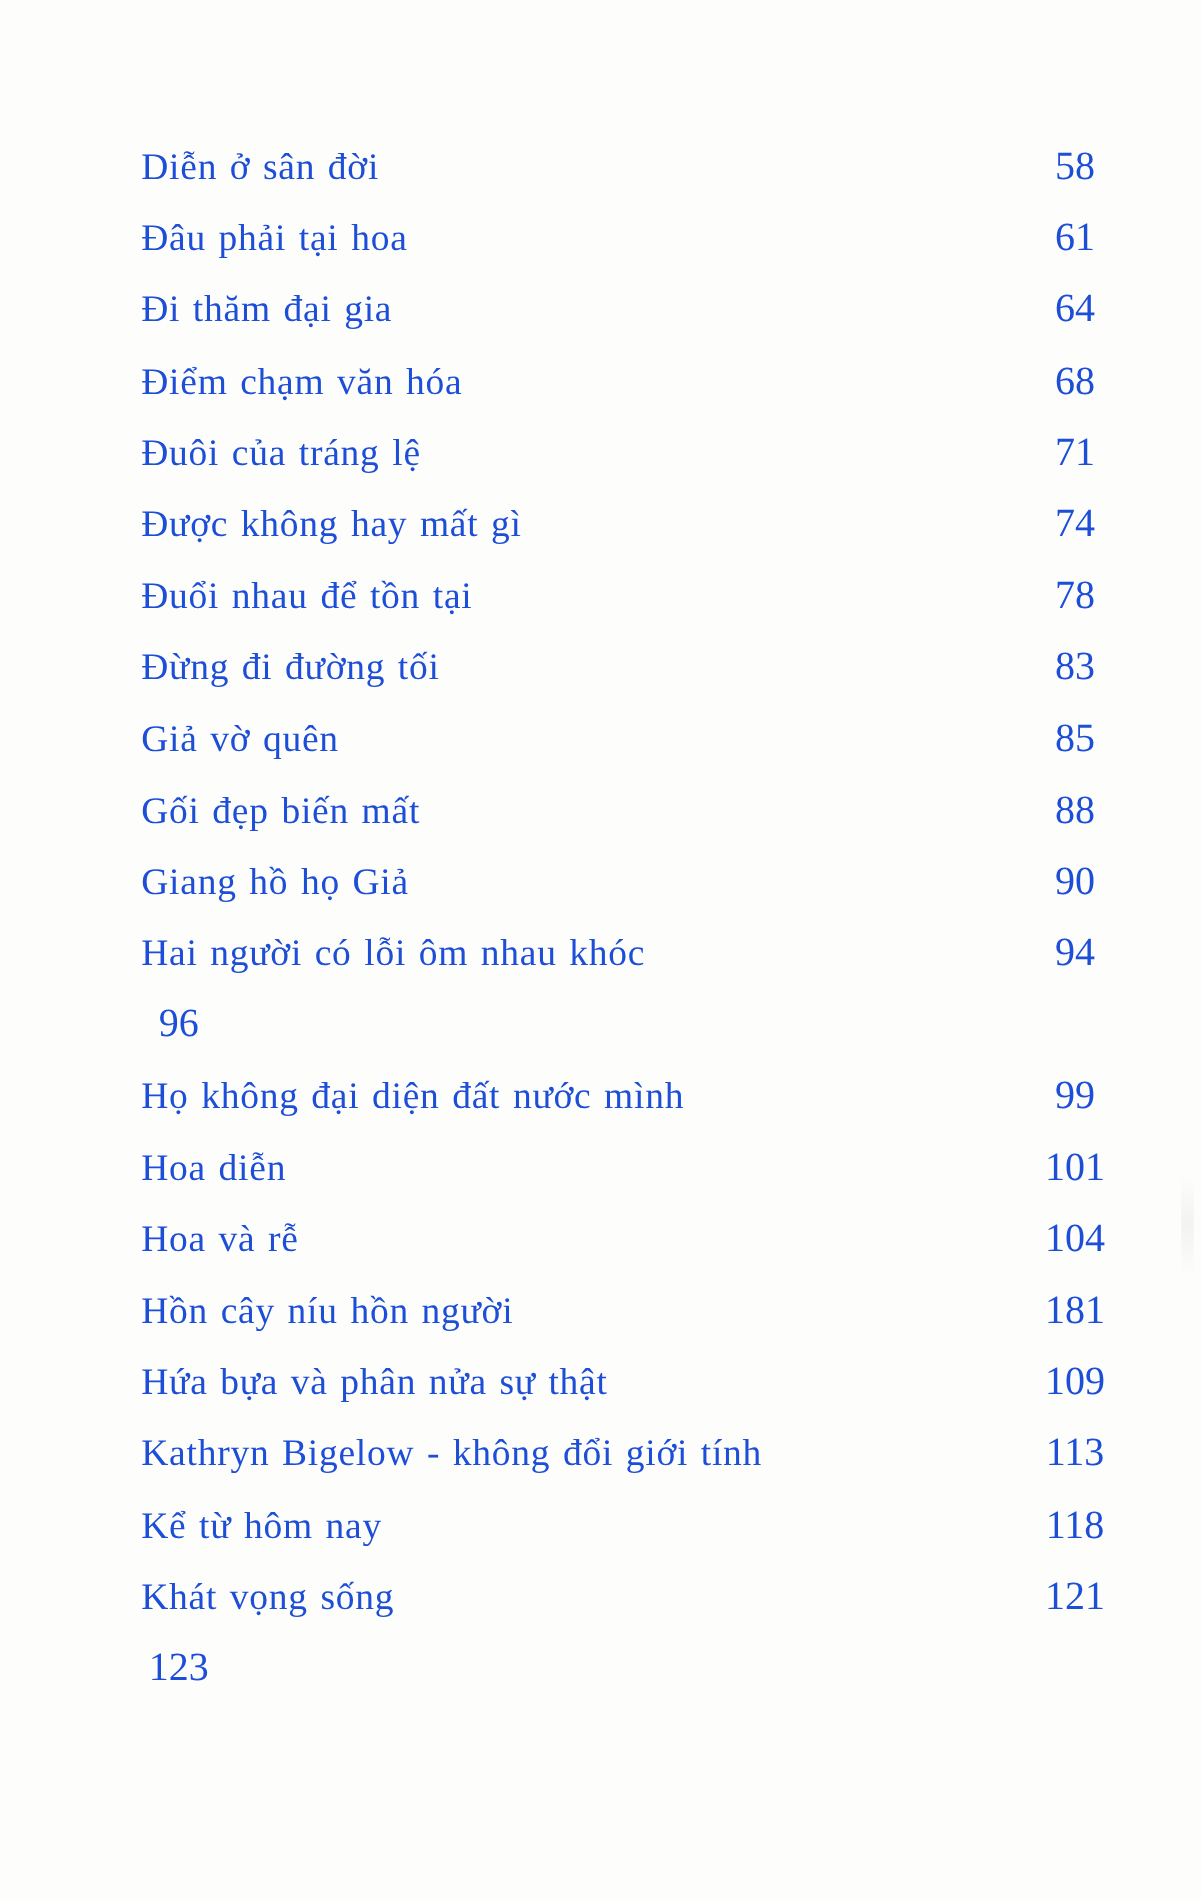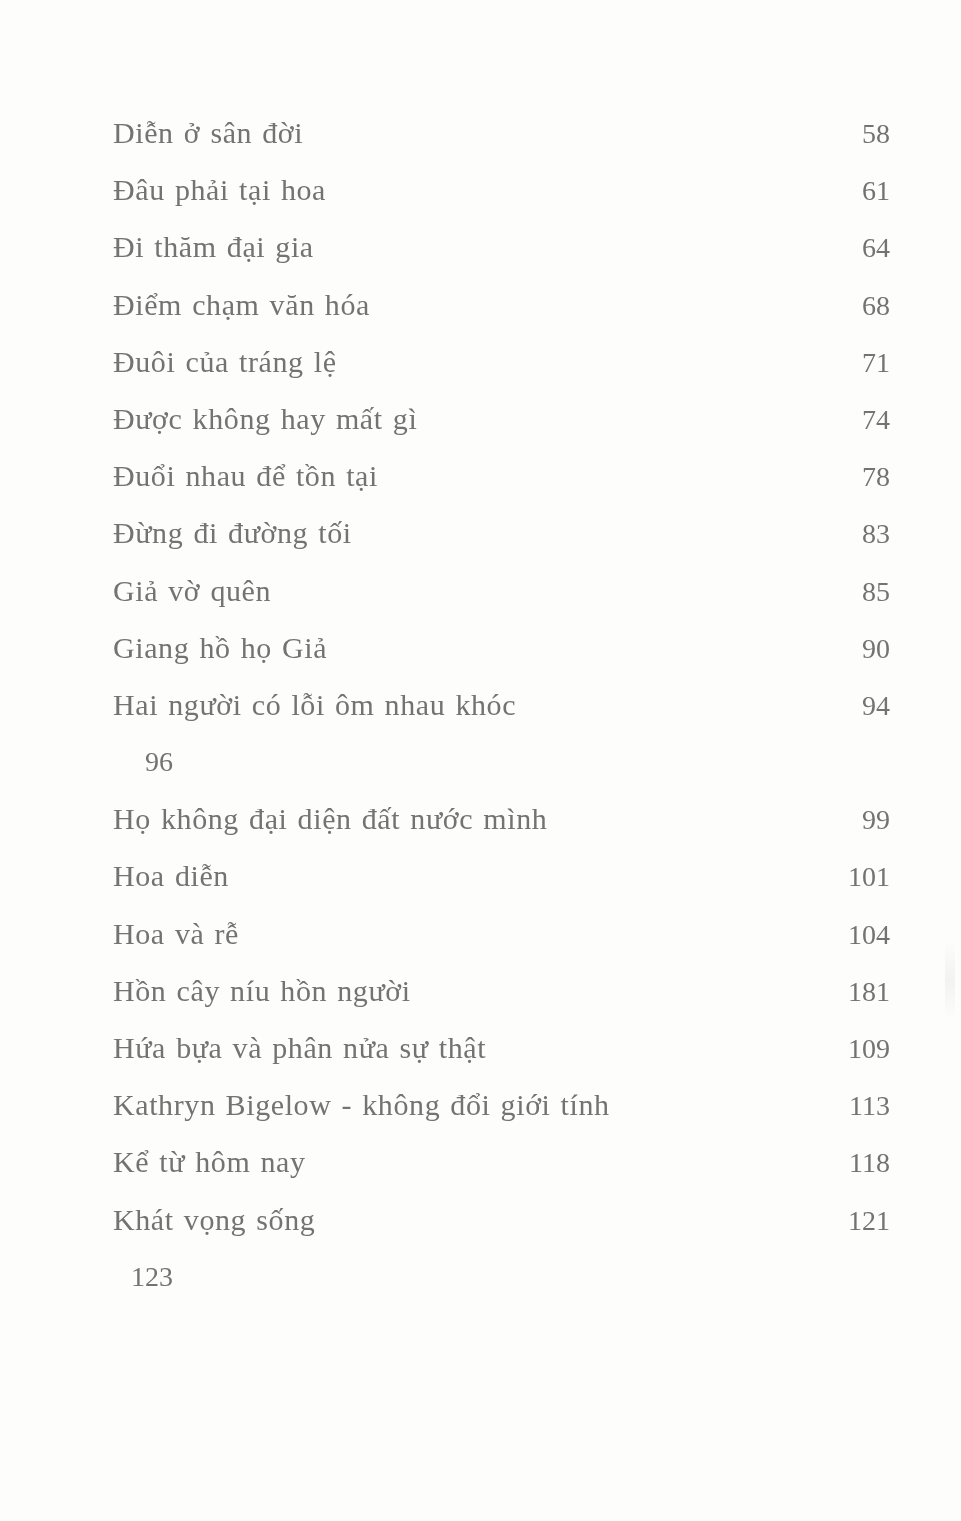--- a/index.html
+++ b/index.html
@@ -7,21 +7,21 @@
     padding: 0;
     background: #ffffff;
   }
   .page {
     position: relative;
     width: 961px;
     height: 1521px;
     background: #fdfdfc;
     overflow: hidden;
     font-family: "Liberation Serif", "DejaVu Serif", serif;
-    color: #737373;
+    color: #1d4ed8;
   }
   .toc {
     position: absolute;
     top: 104px;
     left: 113px;
     right: 71px;
   }
   .toc-row {
     display: flex;
     justify-content: space-between;
@@ -29,22 +29,22 @@
     height: 57.2px;
     line-height: 57.2px;
     white-space: nowrap;
   }
   .toc-title {
     font-size: 30px;
     letter-spacing: 0.6px;
     word-spacing: 2px;
   }
   .toc-pagenum {
-    font-size: 28px;
-    text-align: right;
+    font-size: 32px;
+    text-align: center;
     min-width: 60px;
   }
   
   .scan-streak {
     position: absolute;
     right: 6px;
     top: 940px;
     width: 10px;
     height: 80px;
     background: linear-gradient(to bottom, rgba(0,0,0,0), rgba(120,120,115,0.08), rgba(0,0,0,0));
@@ -94,20 +94,24 @@
   <div class="toc-row">
     <span class="toc-title">Đừng đi đường tối</span>
     <span class="toc-pagenum">83</span>
   </div>
 
   <div class="toc-row">
     <span class="toc-title">Giả vờ quên</span>
     <span class="toc-pagenum">85</span>
   </div>
 
+  <div class="toc-row">
+    <span class="toc-title">Gối đẹp biến mất</span>
+    <span class="toc-pagenum">88</span>
+  </div>
 
   <div class="toc-row">
     <span class="toc-title">Giang hồ họ Giả</span>
     <span class="toc-pagenum">90</span>
   </div>
 
   <div class="toc-row">
     <span class="toc-title">Hai người có lỗi ôm nhau khóc</span>
     <span class="toc-pagenum">94</span>
   </div>

